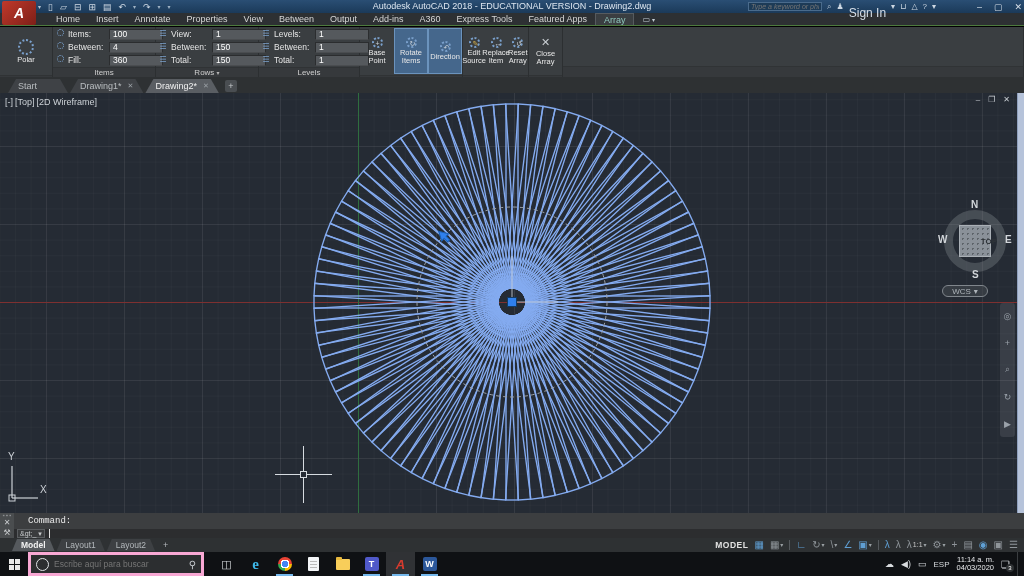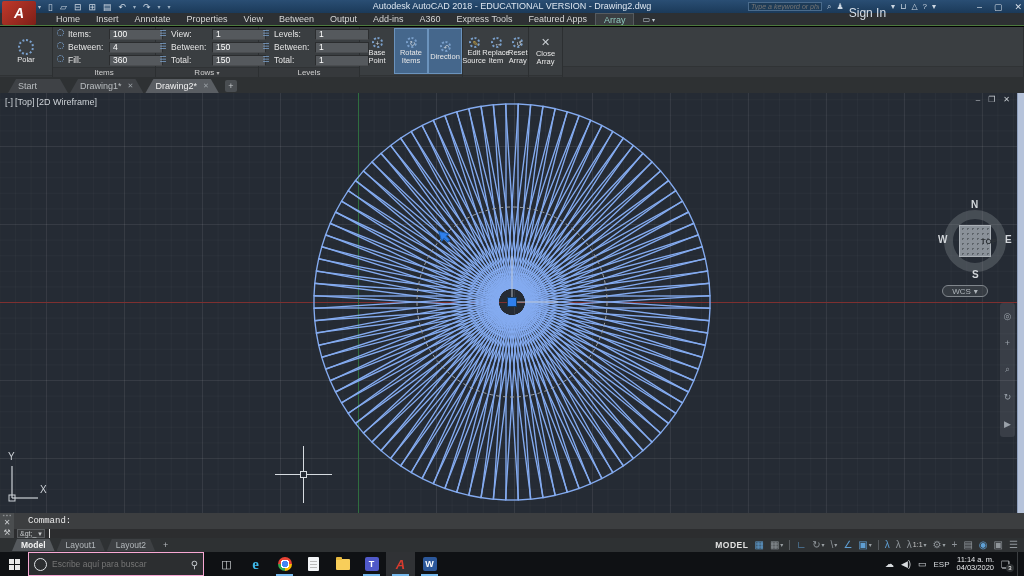--- a/index.html
+++ b/index.html
@@ -161,21 +161,21 @@
 
   
   #taskbar { position:absolute; left:0; top:552px; width:1024px; height:24px;
     background:#0f1114; display:flex; align-items:center; }
   #start { width:28px; height:24px; display:flex; align-items:center; justify-content:center; }
   #winlogo { width:11px; height:11px;
     background:linear-gradient(#e8e8e8,#e8e8e8) 0 0/5px 5px no-repeat,
                linear-gradient(#e8e8e8,#e8e8e8) 6px 0/5px 5px no-repeat,
                linear-gradient(#e8e8e8,#e8e8e8) 0 6px/5px 5px no-repeat,
                linear-gradient(#e8e8e8,#e8e8e8) 6px 6px/5px 5px no-repeat; }
-  #tb-search { width:176px; height:24px; background:#2c2e30; border:1px solid #f9a8d4;
+  #tb-search { width:176px; height:24px; background:#2c2e30; border:3px solid #f9a8d4;
     display:flex; align-items:center; gap:5px; padding:0 5px; }
   #cortana { width:13px; height:13px; border:1.5px solid #e0e3e6; border-radius:50%; }
   #tb-search input { flex:1; background:transparent; border:none; font-size:8.5px; color:#c9cdd1;
     font-family:"Liberation Sans",sans-serif; }
   #mic { color:#c9cdd1; font-size:10px; }
   #tb-apps { display:flex; align-items:center; height:24px; margin-left:8px; }
   .tapp { width:29px; height:24px; display:flex; align-items:center; justify-content:center;
     position:relative; }
   .tapp.running::after { content:""; position:absolute; left:6px; bottom:0; width:17px; height:2px;
     background:#76b9ed; }

